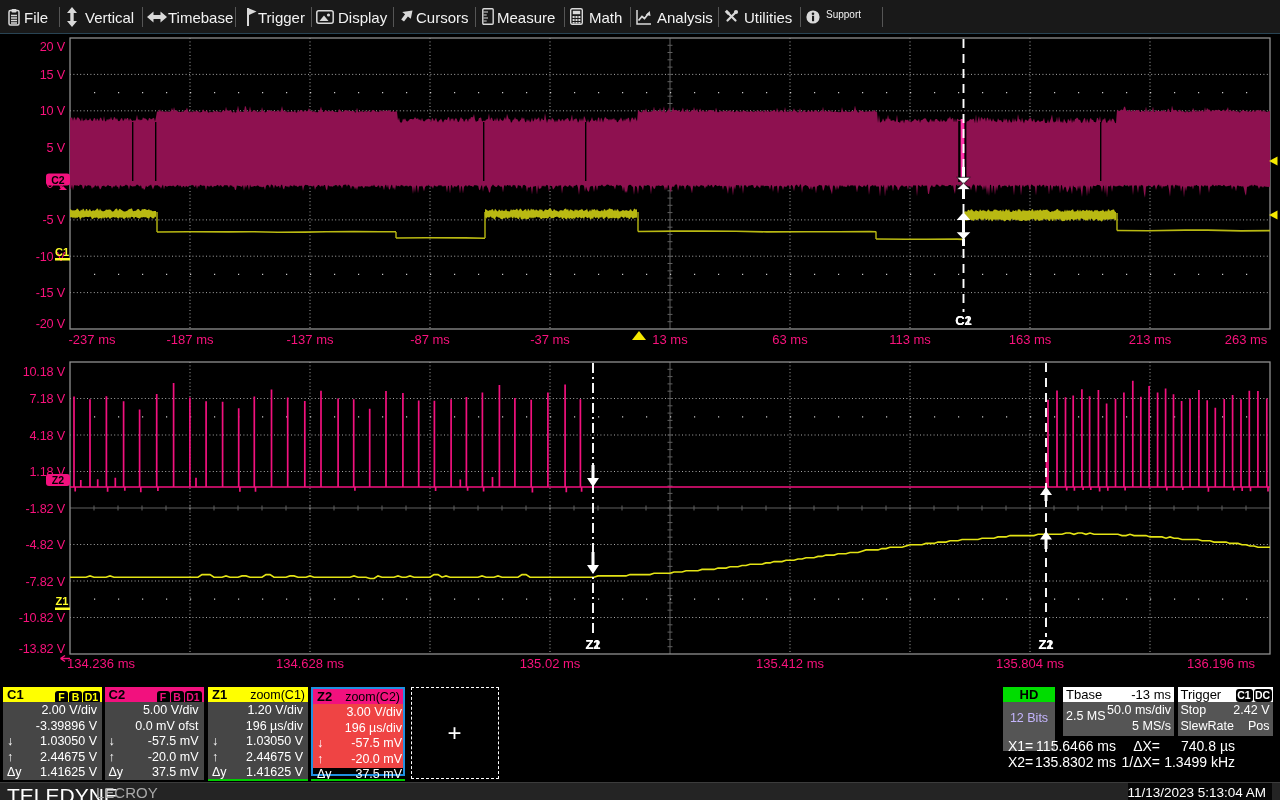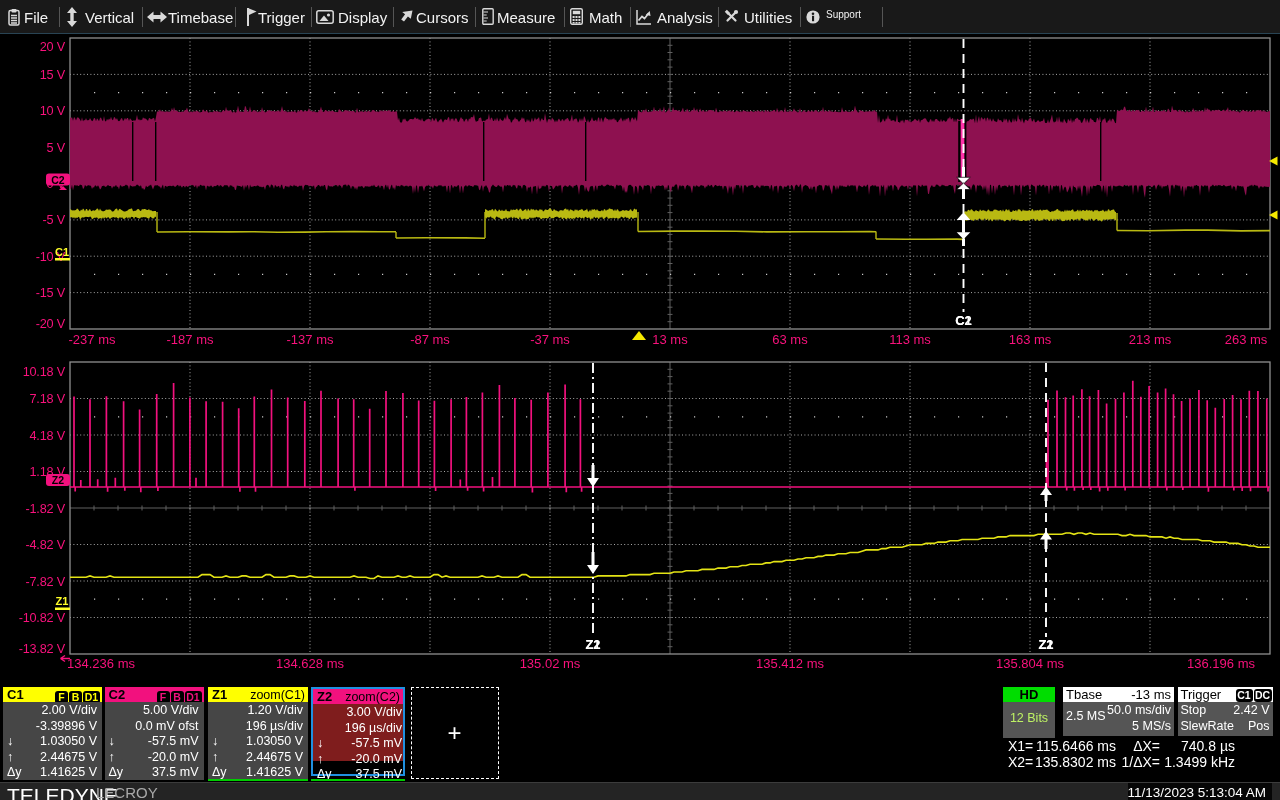--- a/index.html
+++ b/index.html
@@ -488,21 +488,21 @@
         <span style="float:left">Δy</span>
         <span style="float:right">1.41625 V</span>
       </div>
     </div>
   </div>
 <div style="position:absolute;left:311px;top:687px;width:94px;height:93px;border:2px solid #2090e0;height:89px;width:94px">
     <div style="height:15px;background:#f2117e;position:relative">
       <span style="position:absolute;left:4px;top:0;font-size:13px;font-weight:bold;color:#000">Z2</span>
       <span style="position:absolute;right:3px;top:1px;font-size:12.5px;color:#000">zoom(C2)</span>
     </div>
-    <div style="height:57px;background:#7f1d1d;position:relative;color:#fff;font-size:12.5px">
+    <div style="height:64px;background:#ef4444;position:relative;color:#fff;font-size:12.5px">
       <div style="position:absolute;left:4px;top:1px;width:85px;height:15.5px;line-height:15.5px;white-space:nowrap">
         <span style="float:left"></span>
         <span style="float:right">3.00 V/div</span>
       </div>
       <div style="position:absolute;left:4px;top:16.5px;width:85px;height:15.5px;line-height:15.5px;white-space:nowrap">
         <span style="float:left"></span>
         <span style="float:right">196 µs/div</span>
       </div>
       <div style="position:absolute;left:4px;top:32.0px;width:85px;height:15.5px;line-height:15.5px;white-space:nowrap">
         <span style="float:left">↓</span>
@@ -518,21 +518,21 @@
       </div>
     </div>
   </div>
 <div style="position:absolute;left:208px;top:779.3px;width:100px;height:2px;background:#00cc00"></div>
 <div style="position:absolute;left:311px;top:779.3px;width:94px;height:2px;background:#00cc00"></div>
 <div style="position:absolute;left:410.5px;top:687px;width:88px;height:92px;border:1.5px dashed #fff">
     <div style="position:absolute;left:50%;top:50%;transform:translate(-50%,-50%);color:#fff;font-size:24px;font-weight:300">+</div>
   </div>
 <div style="position:absolute;left:1003px;top:687px;width:52px;height:48.5px">
     <div style="height:15px;background:#00dd00;color:#000;font-size:13px;font-weight:bold;text-align:center;line-height:15px">HD</div>
-    <div style="height:36px;background:#555;color:#bef264;font-size:12.5px;text-align:center;line-height:33.5px">12 Bits</div>
+    <div style="height:49px;background:#555;color:#c4b5fd;font-size:12.5px;text-align:center;line-height:33.5px">12 Bits</div>
   </div>
 <div style="position:absolute;left:1063px;top:687px;width:111px;height:48.5px">
     <div style="height:15px;background:#fff;color:#000;font-size:13px;position:relative">
       <span style="position:absolute;left:3px">Tbase</span>
       <span style="position:absolute;right:3px">-13 ms</span>
     </div>
     <div style="height:33.5px;background:#555;color:#fff;font-size:12.5px;position:relative">
       <div style="position:absolute;right:3px;top:1px">50.0 ms/div</div>
       <div style="position:absolute;left:3px;top:7px">2.5 MS</div>
       <div style="position:absolute;right:3px;top:16.5px">5 MS/s</div>

